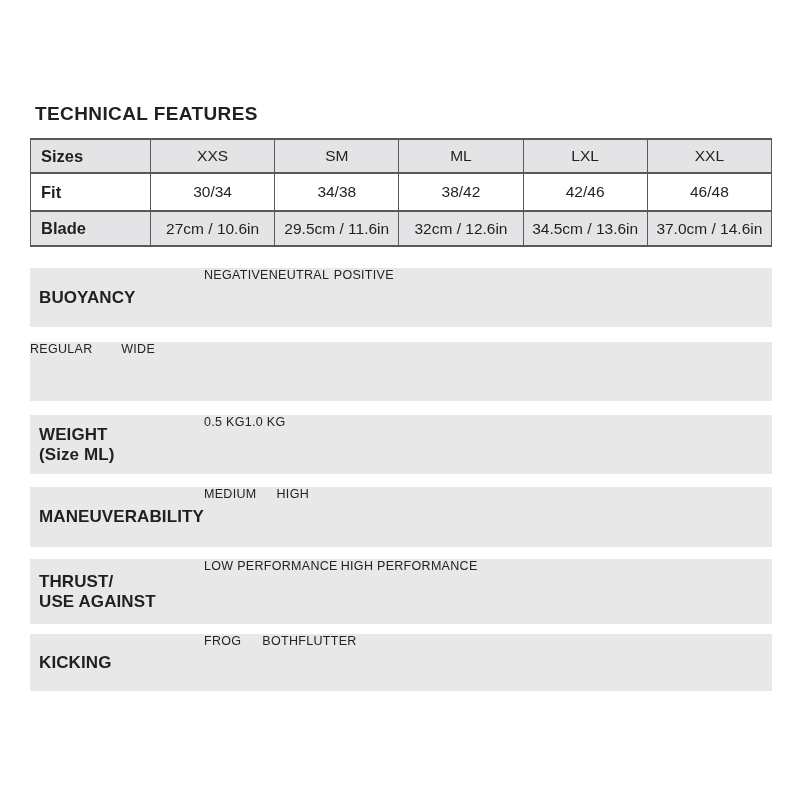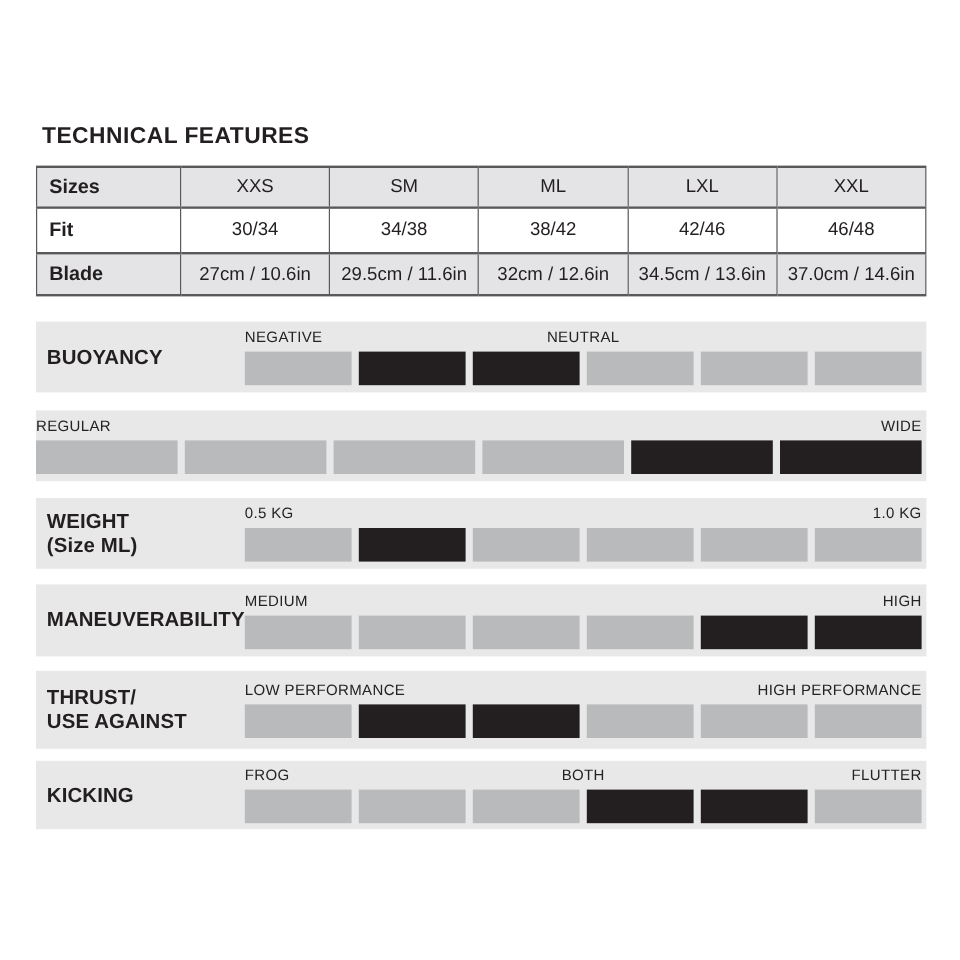--- a/index.html
+++ b/index.html
@@ -77,22 +77,20 @@
     justify-content: center;
     font-weight: bold;
     font-size: 17px;
     line-height: 1.17;
     letter-spacing: 0.1px;
   }
   .band-label-line { display: block; white-space: nowrap; }
   .band-bars {
     flex: 1;
     display: flex;
-    flex-direction: column;
-    justify-content: center;
     padding-right: 4px;
   }
   .scale-row {
     display: grid;
     grid-template-columns: 1fr auto 1fr;
     font-size: 12.5px;
     letter-spacing: 0.3px;
     color: #232325;
     margin-bottom: 5px;
     white-space: nowrap;
@@ -144,20 +142,21 @@
 </table>
 
 <div class="band" style="top:268px;height:59px">
   <div class="band-label">
       <span class="band-label-line">BUOYANCY</span>
     </div>
   <div class="band-bars">
     <div class="scale-row">
       <span class="scale-left">NEGATIVE</span>
       <span class="scale-center">NEUTRAL</span>
+      <span class="scale-right">POSITIVE</span>
     </div>
     <div class="seg-row">
         <div class="seg seg-off"></div>
         <div class="seg seg-on"></div>
         <div class="seg seg-on"></div>
         <div class="seg seg-off"></div>
         <div class="seg seg-off"></div>
         <div class="seg seg-off"></div>
       </div>
   </div>

